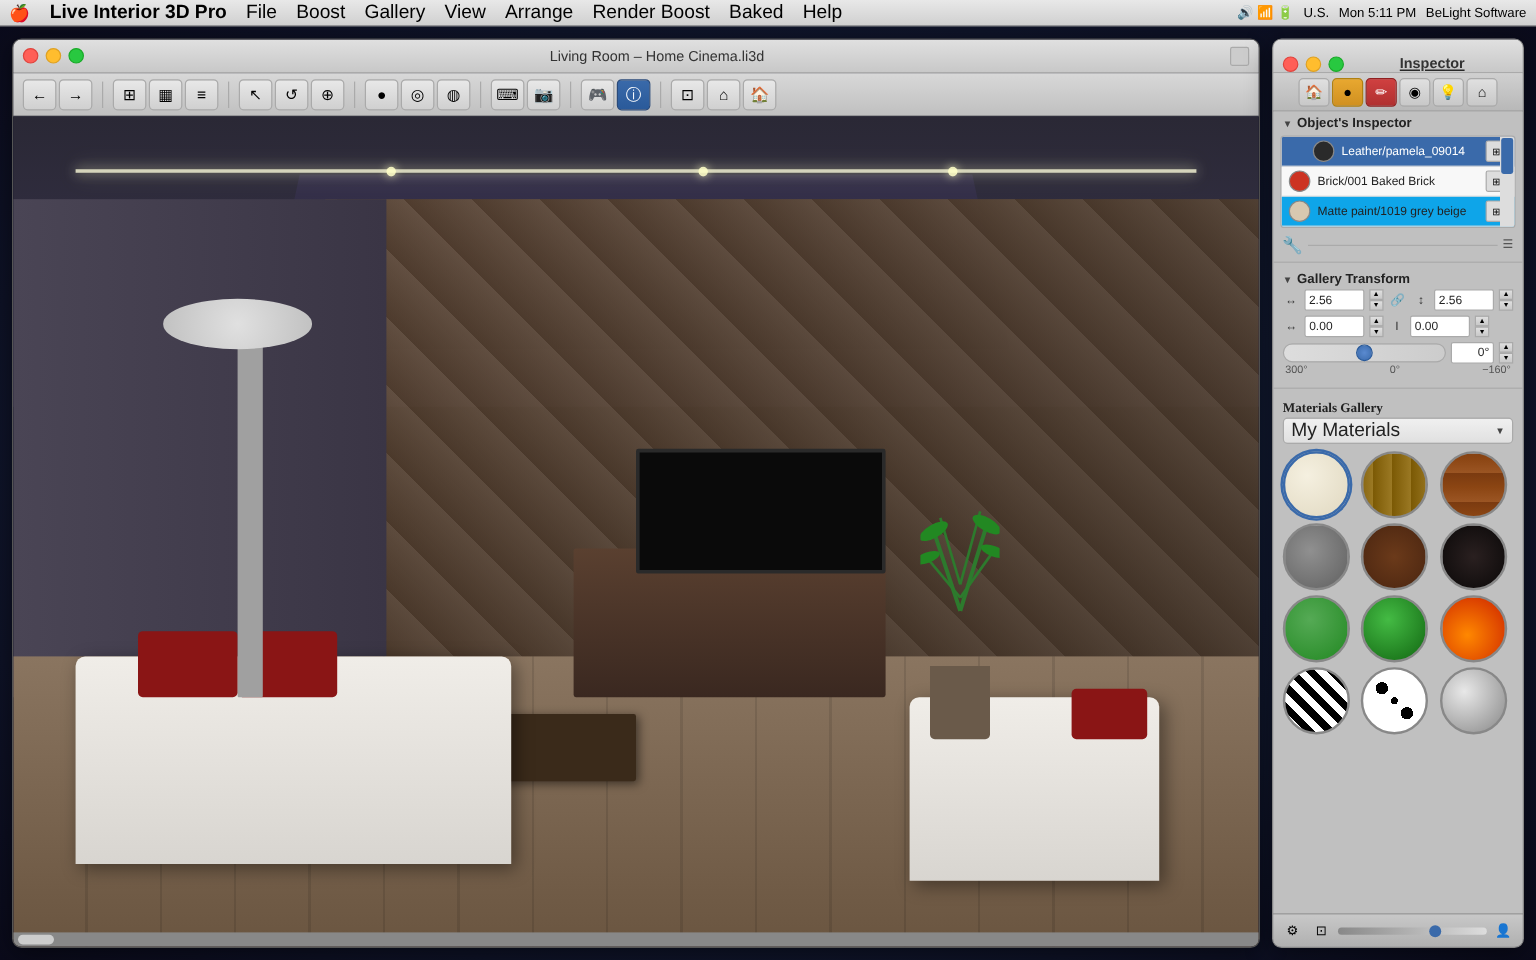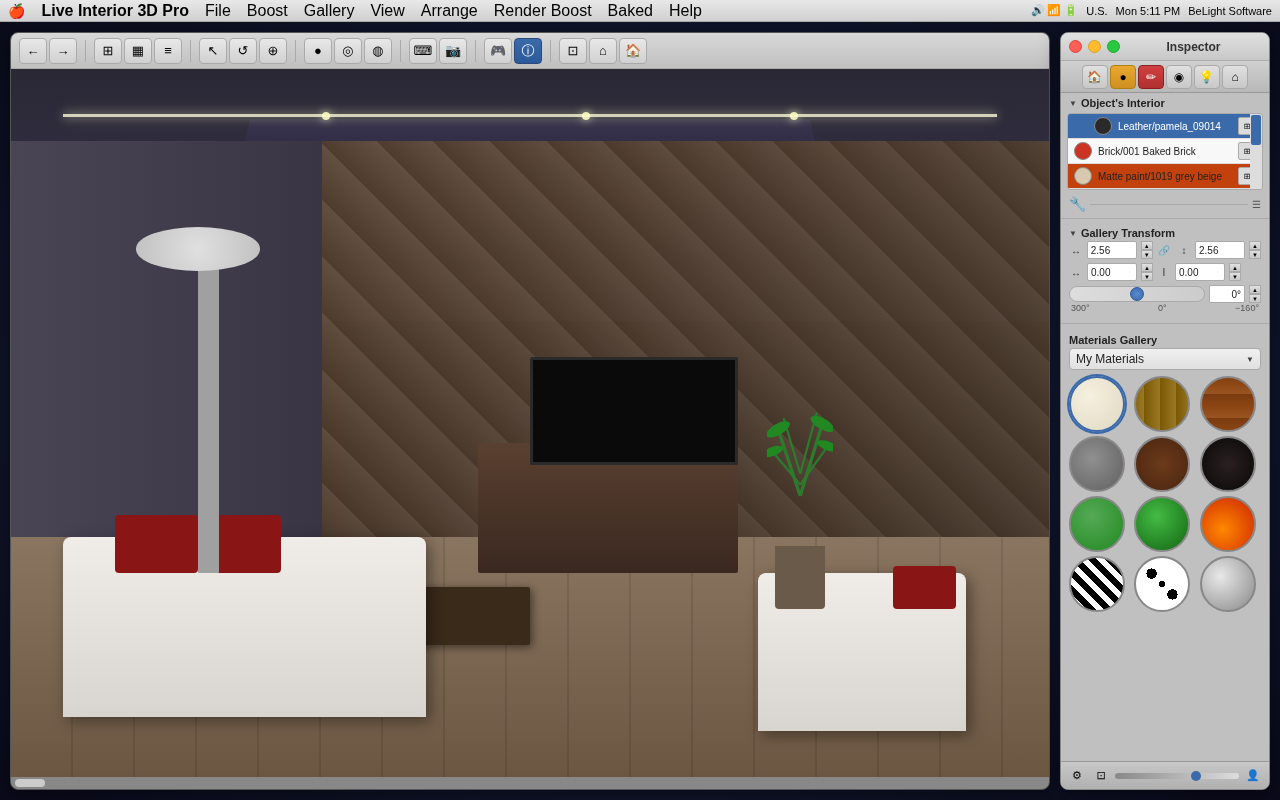--- a/index.html
+++ b/index.html
@@ -340,24 +340,25 @@
       border: 1px solid #888;
       box-shadow: 0 4px 20px rgba(0,0,0,0.5);
       display: flex;
       flex-direction: column;
     }
 
     .inspector-titlebar {
       height: 28px;
       background: linear-gradient(to bottom, #e0e0e0, #c8c8c8);
       display: flex;
-      align-items: center;
+      align-items: flex-end;
       padding: 0 8px;
       gap: 6px;
       border-bottom: 1px solid #aaa;
+      text-decoration: underline;
     }
     .inspector-title {
       flex: 1;
       text-align: center;
       font-size: 12px;
       color: #333;
       font-weight: 600;
     }
 
     .inspector-toolbar {
@@ -574,21 +575,21 @@
       border: 1px solid #aaa;
       border-radius: 4px;
       display: flex;
       align-items: center;
       padding: 0 6px;
       cursor: pointer;
       margin-bottom: 6px;
     }
     .gallery-dropdown-text {
       flex: 1;
-      font-size: 12px;
+      font-size: 16px;
       color: #222;
     }
     .gallery-dropdown-arrow {
       font-size: 8px;
       color: #444;
     }
 
     .gallery-grid {
       display: grid;
       grid-template-columns: repeat(3, 1fr);
@@ -709,20 +710,27 @@
     <span>U.S.</span>
     <span>Mon 5:11 PM</span>
     <span>BeLight Software</span>
   </div>
 </div>
 
 <div class="main-content">
 
   <div class="app-window">
 
+    <div class="window-titlebar">
+      <div class="traffic-light tl-red"></div>
+      <div class="traffic-light tl-yellow"></div>
+      <div class="traffic-light tl-green"></div>
+      <div class="window-title">Living Room – Home Cinema.li3d</div>
+      <div class="window-resize-btn"></div>
+    </div>
 
     <div class="toolbar">
       <div class="toolbar-group">
         <div class="toolbar-btn">←</div>
         <div class="toolbar-btn">→</div>
       </div>
       <div class="toolbar-separator"></div>
       <div class="toolbar-group">
         <div class="toolbar-btn">⊞</div>
         <div class="toolbar-btn">▦</div>
@@ -835,35 +843,35 @@
       <div class="insp-btn active" style="background:linear-gradient(to bottom,#d04040,#b03030);border-color:#902020;color:white;">✏</div>
       <div class="insp-btn">◉</div>
       <div class="insp-btn">💡</div>
       <div class="insp-btn">⌂</div>
     </div>
 
     <div class="inspector-body">
 
       <div class="section-header">
         <span class="section-triangle">▼</span>
-        <span>Object's Interior</span>
+        <span>Object's Inspector</span>
       </div>
 
       <div class="materials-list">
         <div class="material-item">
           <div class="material-swatch swatch-dark"></div>
           <span class="material-name">Leather/pamela_09014</span>
           <div class="material-icon">⊞</div>
         </div>
         <div class="material-item" style="background:#f8f8f8;">
           <div class="material-swatch swatch-red"></div>
           <span class="material-name">Brick/001 Baked Brick</span>
           <div class="material-icon">⊞</div>
         </div>
-        <div class="material-item" style="background:#c2410c;">
+        <div class="material-item" style="background:#0ea5e9;">
           <div class="material-swatch swatch-beige"></div>
           <span class="material-name">Matte paint/1019 grey beige</span>
           <div class="material-icon">⊞</div>
         </div>
         <div class="mat-scrollbar">
           <div class="mat-scroll-thumb"></div>
         </div>
       </div>
 
       <div class="eyedropper-row">
@@ -926,21 +934,21 @@
             <span>300°</span>
             <span>0°</span>
             <span>−160°</span>
           </div>
         </div>
       </div>
 
       <div class="section-divider-line"></div>
 
       <div class="gallery-section">
-        <div class="section-header" style="padding:4px 0 2px 0;">
+        <div class="section-header" style="padding:4px 0 2px 0;font-family:Liberation Serif, serif;">
           <span>Materials Gallery</span>
         </div>
 
         <div class="gallery-dropdown">
           <span class="gallery-dropdown-text">My Materials</span>
           <span class="gallery-dropdown-arrow">▼</span>
         </div>
 
         <div class="gallery-grid">
           <div class="gallery-item mat-cream selected"></div>

